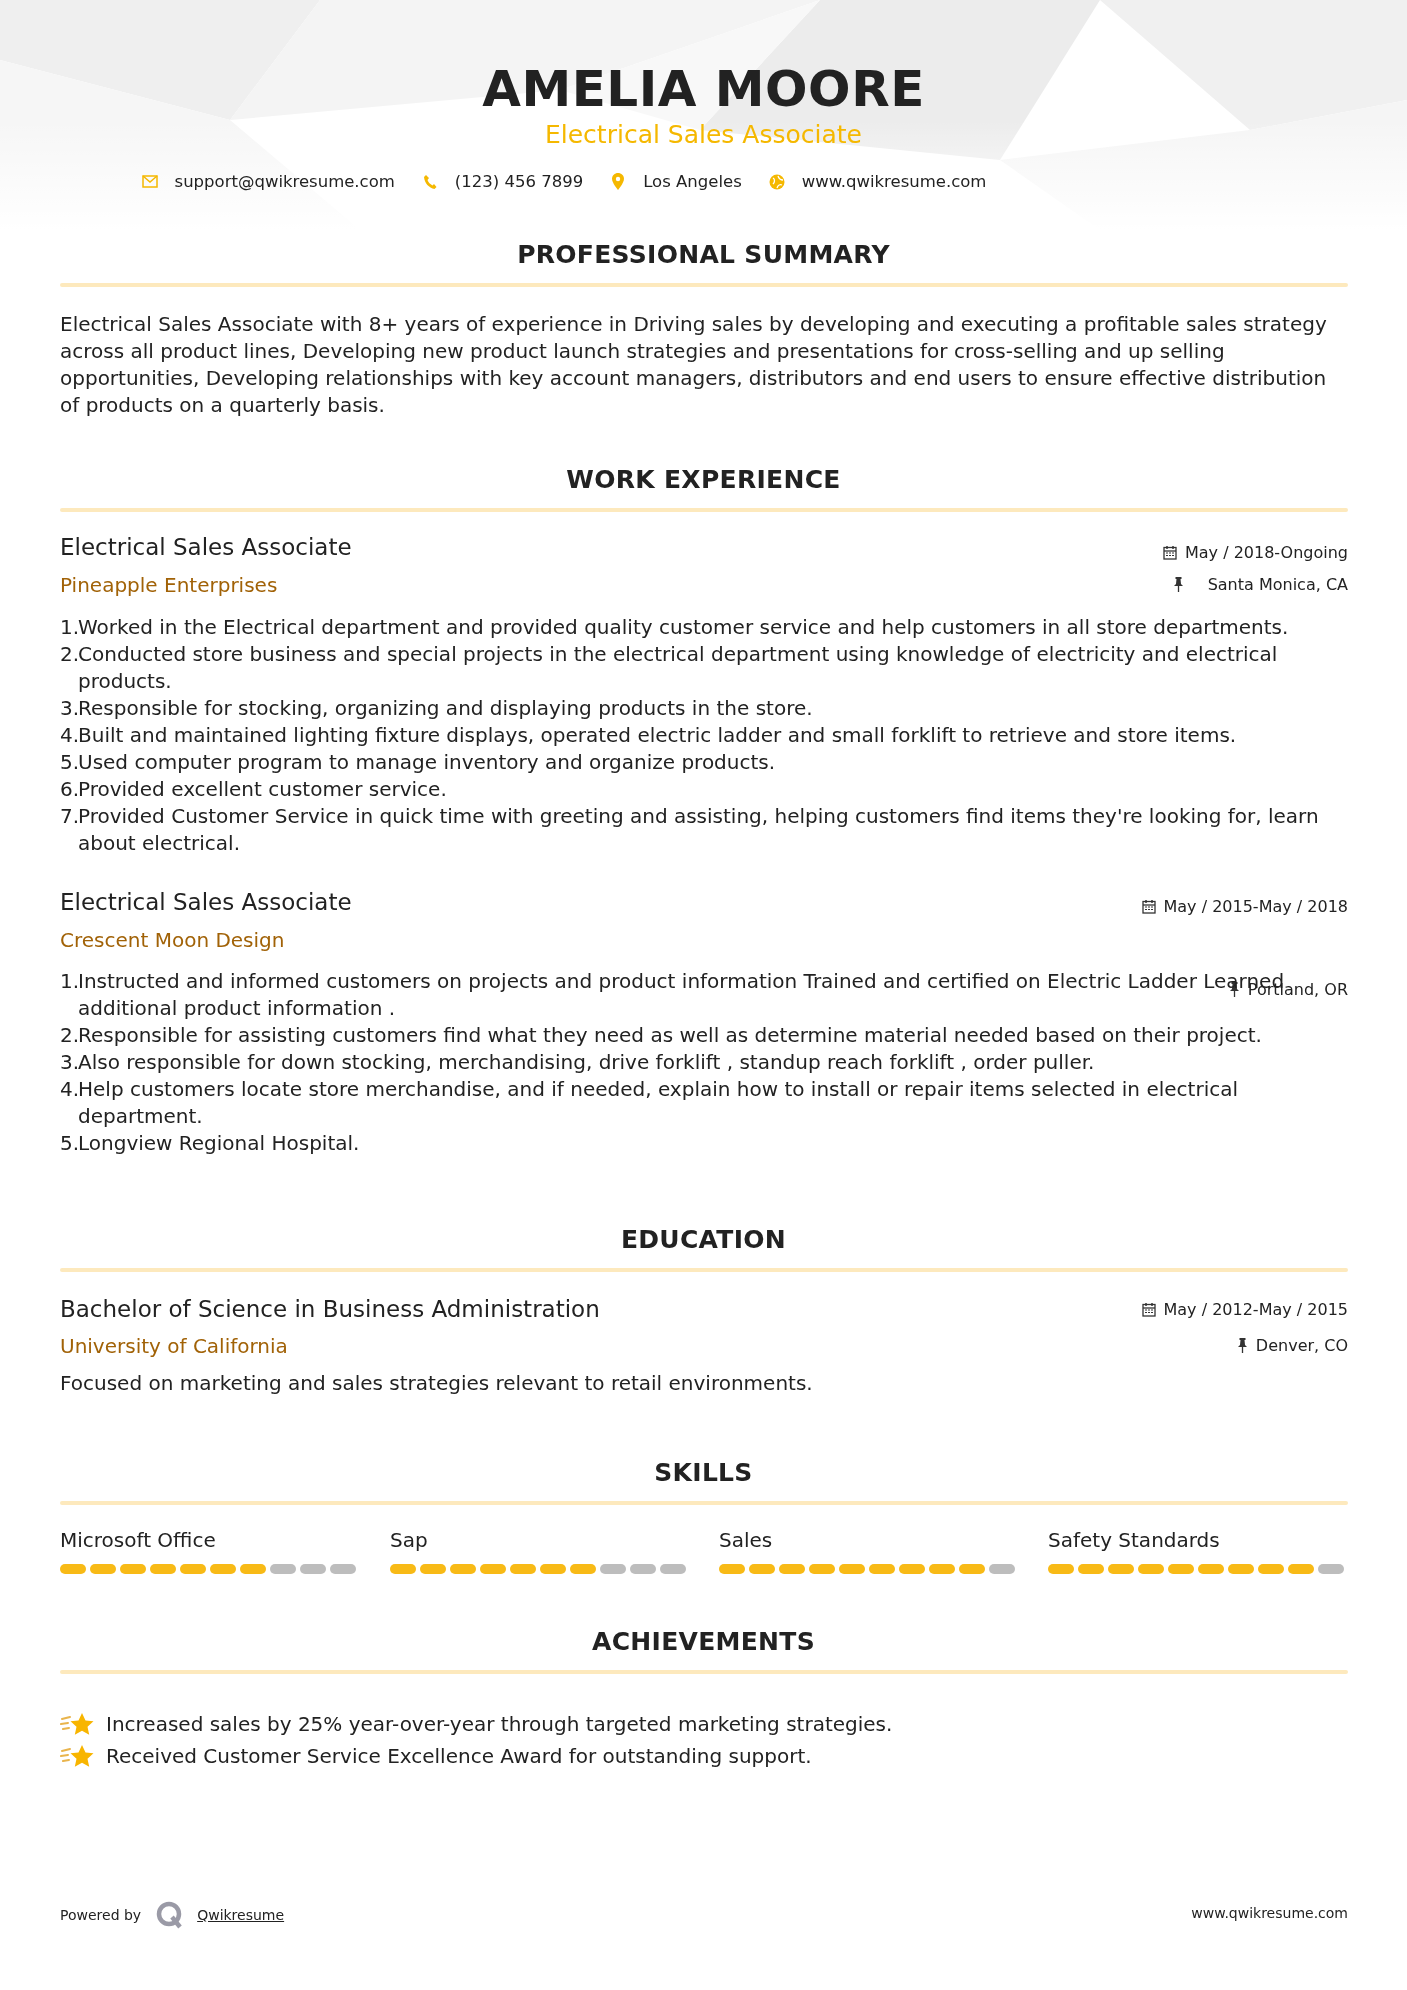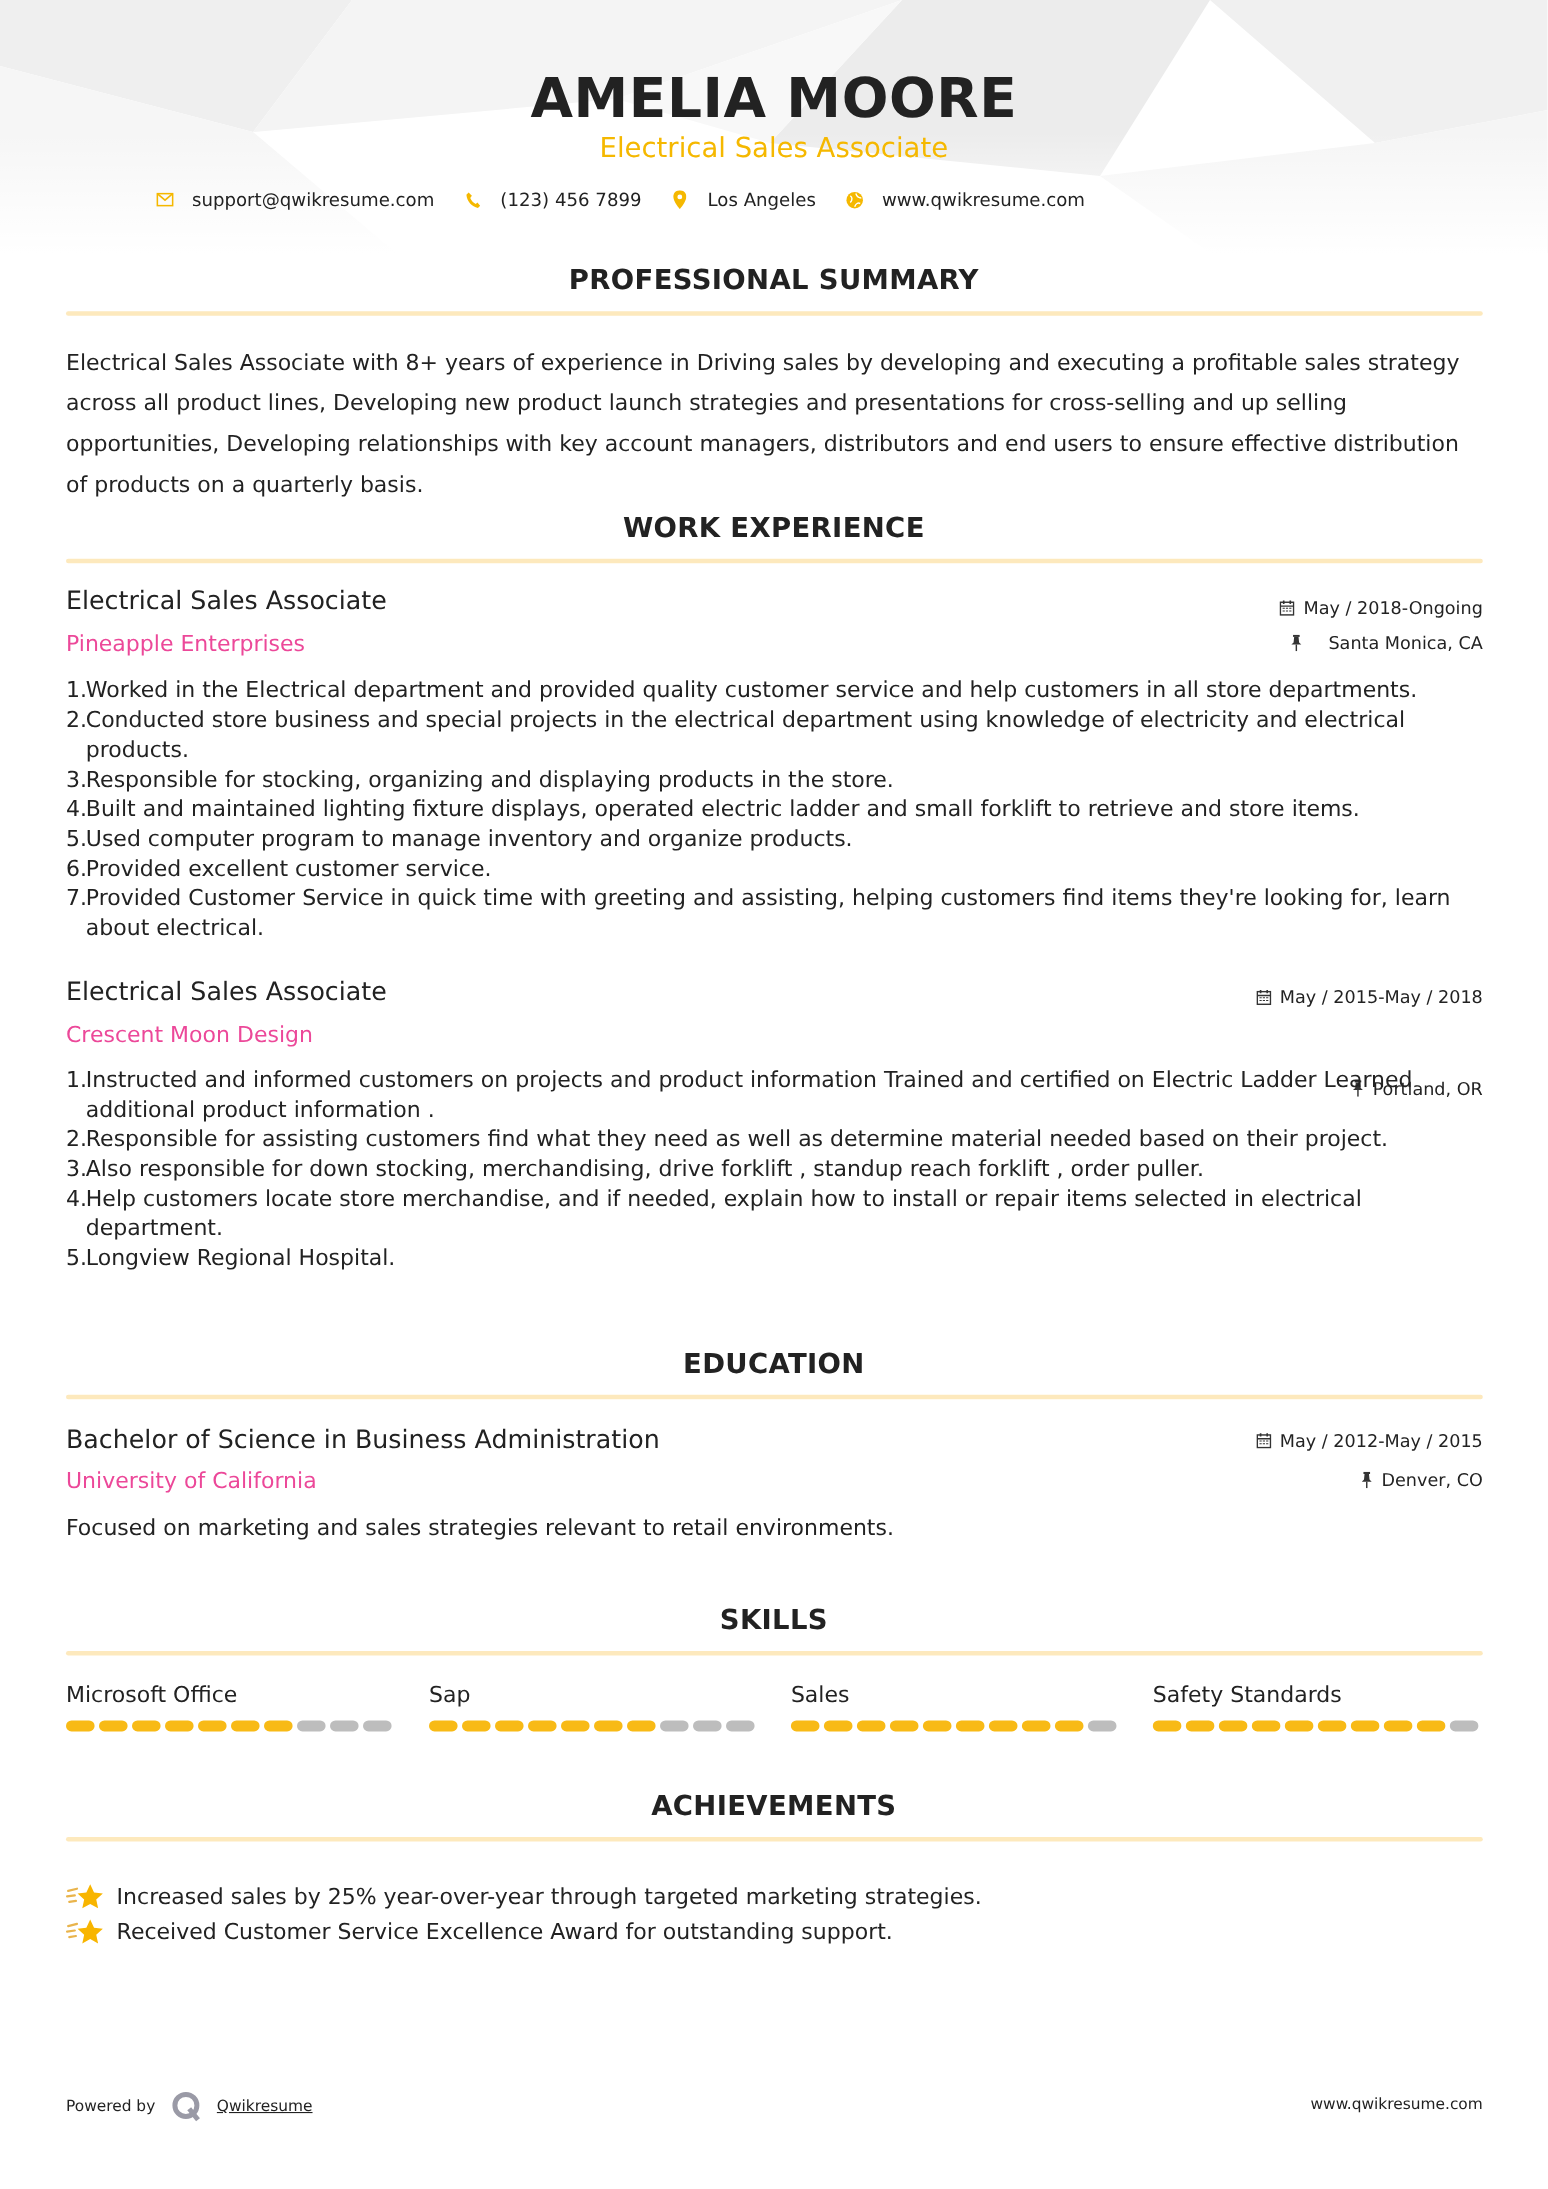--- a/index.html
+++ b/index.html
@@ -15,24 +15,24 @@
   .jobtitle { position: absolute; left: 0; width: 1407px; top: 120px; text-align: center;
     font-size: 25px; color: #f5b800; }
   .contact { position: absolute; left: 0; width: 1127px; top: 172px; display: flex; justify-content: center; align-items: center;
     font-size: 16.5px; color: #222; }
   .contact .ci { display: flex; align-items: center; margin: 0 13px; }
   .contact .ico { width: 18px; height: 18px; margin-right: 16px; display: inline-flex; align-items: center; justify-content: center; }
 
   .sec-title { position: absolute; left: 0; width: 1407px; text-align: center; font-weight: bold; font-size: 25px; color: #222; letter-spacing: 0.3px; }
   .sec-rule { position: absolute; left: 60px; width: 1288px; height: 4px; background: #fde9bd; border-radius: 2px; }
 
-  .para { position: absolute; left: 60px; width: 1290px; font-size: 20px; line-height: 37px; color: #222; }
+  .para { position: absolute; left: 60px; width: 1290px; font-size: 20px; line-height: 27px; color: #222; }
 
   .role { position: absolute; left: 60px; font-size: 23px; color: #222; }
-  .company { position: absolute; left: 60px; font-size: 20px; color: #ec4899; }
+  .company { position: absolute; left: 60px; font-size: 20px; color: #a16207; }
   .meta { position: absolute; right: 59px; font-size: 16px; color: #222; display: flex; align-items: center; }
   .meta .mico { margin-right: 8px; display: inline-flex; }
 
   ol.duties { position: absolute; left: 60px; width: 1292px; font-size: 20px; line-height: 27px; color: #222; list-style: none; }
   ol.duties li { position: relative; padding-left: 18px; }
   ol.duties li .num { position: absolute; left: 0; top: 0; }
 
   .skill { position: absolute; top: 1528px; width: 300px; }
   .skill .sl { font-size: 20px; color: #222; }
   .skill .bar { display: flex; margin-top: 12px; }

